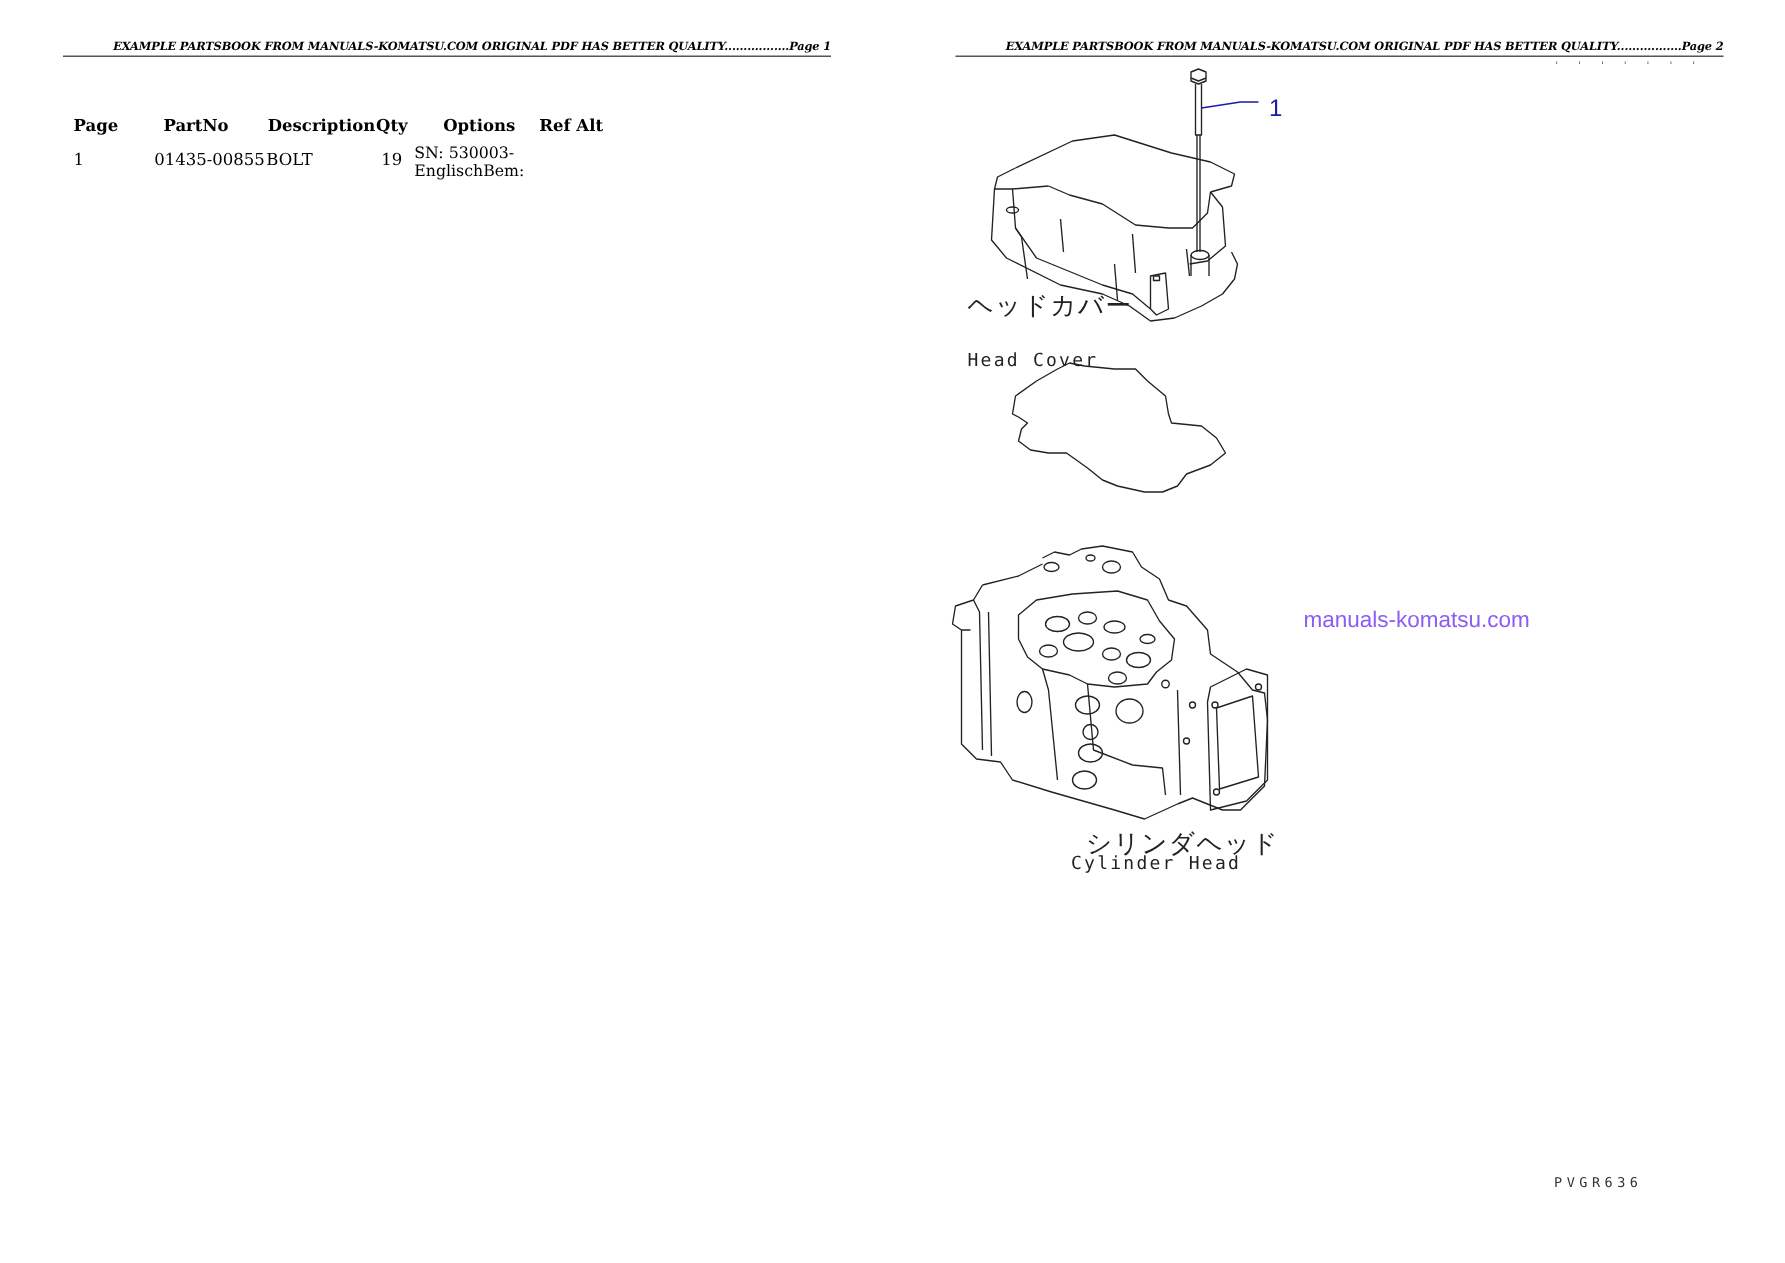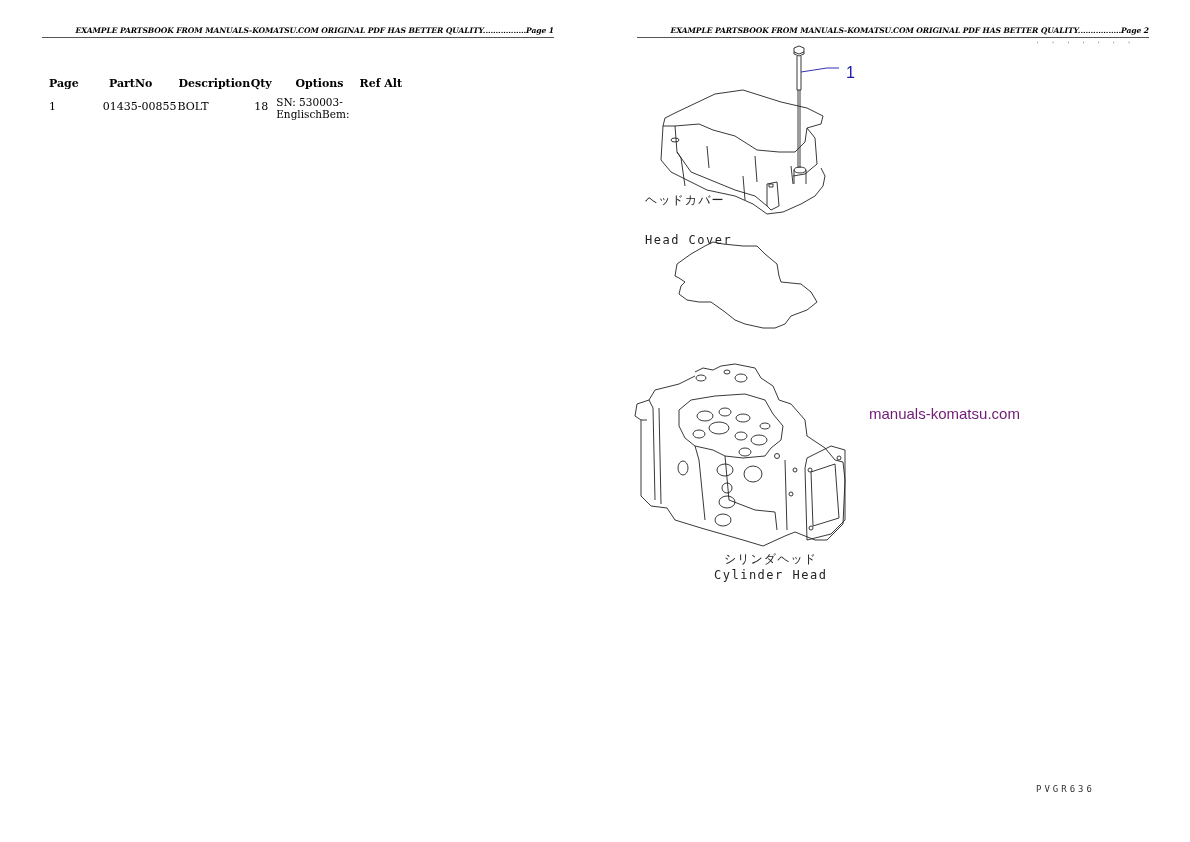--- a/index.html
+++ b/index.html
@@ -17,24 +17,24 @@
   .breadcrumb a { color: #0000ee; text-decoration: underline; cursor: pointer; }
   .subtitle { position: absolute; left: 43px; top: 60px; font-size: 11px; white-space: nowrap; }
   table.parts { position: absolute; left: 43px; top: 76px; border-collapse: collapse; font-size: 11px; }
   table.parts th { font-weight: bold; padding: 1px 6px 4px 6px; text-align: center; white-space: nowrap; }
   table.parts td { padding: 2px 4px; vertical-align: top; white-space: nowrap; }
   table.parts td.item { text-align: left; padding-left: 6px; width: 24px; }
   table.parts td.qty { text-align: right; padding-top: 6px; }
   table.parts td.opt { line-height: 12px; font-size: 10.5px; }
   table.parts td.partno, table.parts td.desc { padding-top: 6px; }
   .drawing { position: absolute; left: 0; top: 0; }
-  .watermark { position: absolute; left: 274px; top: 405px; font-family: "Liberation Sans", sans-serif; font-size: 15px; color: #701a75; white-space: nowrap; }
+  .watermark { position: absolute; left: 274px; top: 405px; font-family: "Liberation Sans", sans-serif; font-size: 15px; color: #8b5cf6; white-space: nowrap; }
   .drawcode { position: absolute; left: 441px; top: 784px; font-family: "DejaVu Sans Mono", monospace; font-size: 9px; letter-spacing: 3px; color: #333; }
   .topdots { position: absolute; left: 441px; top: 40px; font-family: "DejaVu Sans Mono", monospace; font-size: 6px; letter-spacing: 4px; color: #444; }
-  .label-jp { position: absolute; font-family: "DejaVu Sans", sans-serif; font-size: 12px; color: #222; letter-spacing: 1px; white-space: nowrap; }
+  .label-jp { position: absolute; font-family: "DejaVu Sans", sans-serif; font-size: 17px; color: #222; letter-spacing: 1px; white-space: nowrap; }
   .label-en { position: absolute; font-family: "DejaVu Sans Mono", monospace; font-size: 12px; color: #222; letter-spacing: 1.5px; white-space: nowrap; }
   .callout { position: absolute; left: 251px; top: 64px; font-family: "Liberation Sans", sans-serif; font-size: 16px; color: #1a1aaa; }
 </style>
 </head>
 <body>
 
 <div class="page page-left">
   <div class="banner banner-left">EXAMPLE PARTSBOOK FROM MANUALS-KOMATSU.COM ORIGINAL PDF HAS BETTER QUALITY.................Page 1</div>
   <div class="rule rule-left"></div>
 
@@ -48,21 +48,21 @@
         <th style="padding:1px 2px 4px 0;">Qty</th>
         <th style="padding:1px 10px 4px 14px;text-align:right;">Options</th>
         <th>Ref Alt</th>
       </tr>
     </thead>
     <tbody>
       <tr>
         <td class="item" style="padding-top:6px;"><span>1</span></td>
         <td class="partno" style="padding-left:18px;padding-right:0;">01435-00855</td>
         <td class="desc" style="padding-left:1px;">BOLT</td>
-        <td class="qty" style="padding-right:6px;">18</td>
+        <td class="qty" style="padding-right:6px;">19</td>
         <td class="opt" style="padding-left:2px;">
           <div>SN: 530003-</div>
           <div>EnglischBem:</div>
         </td>
         <td></td>
       </tr>
     </tbody>
   </table>
 </div>
 

